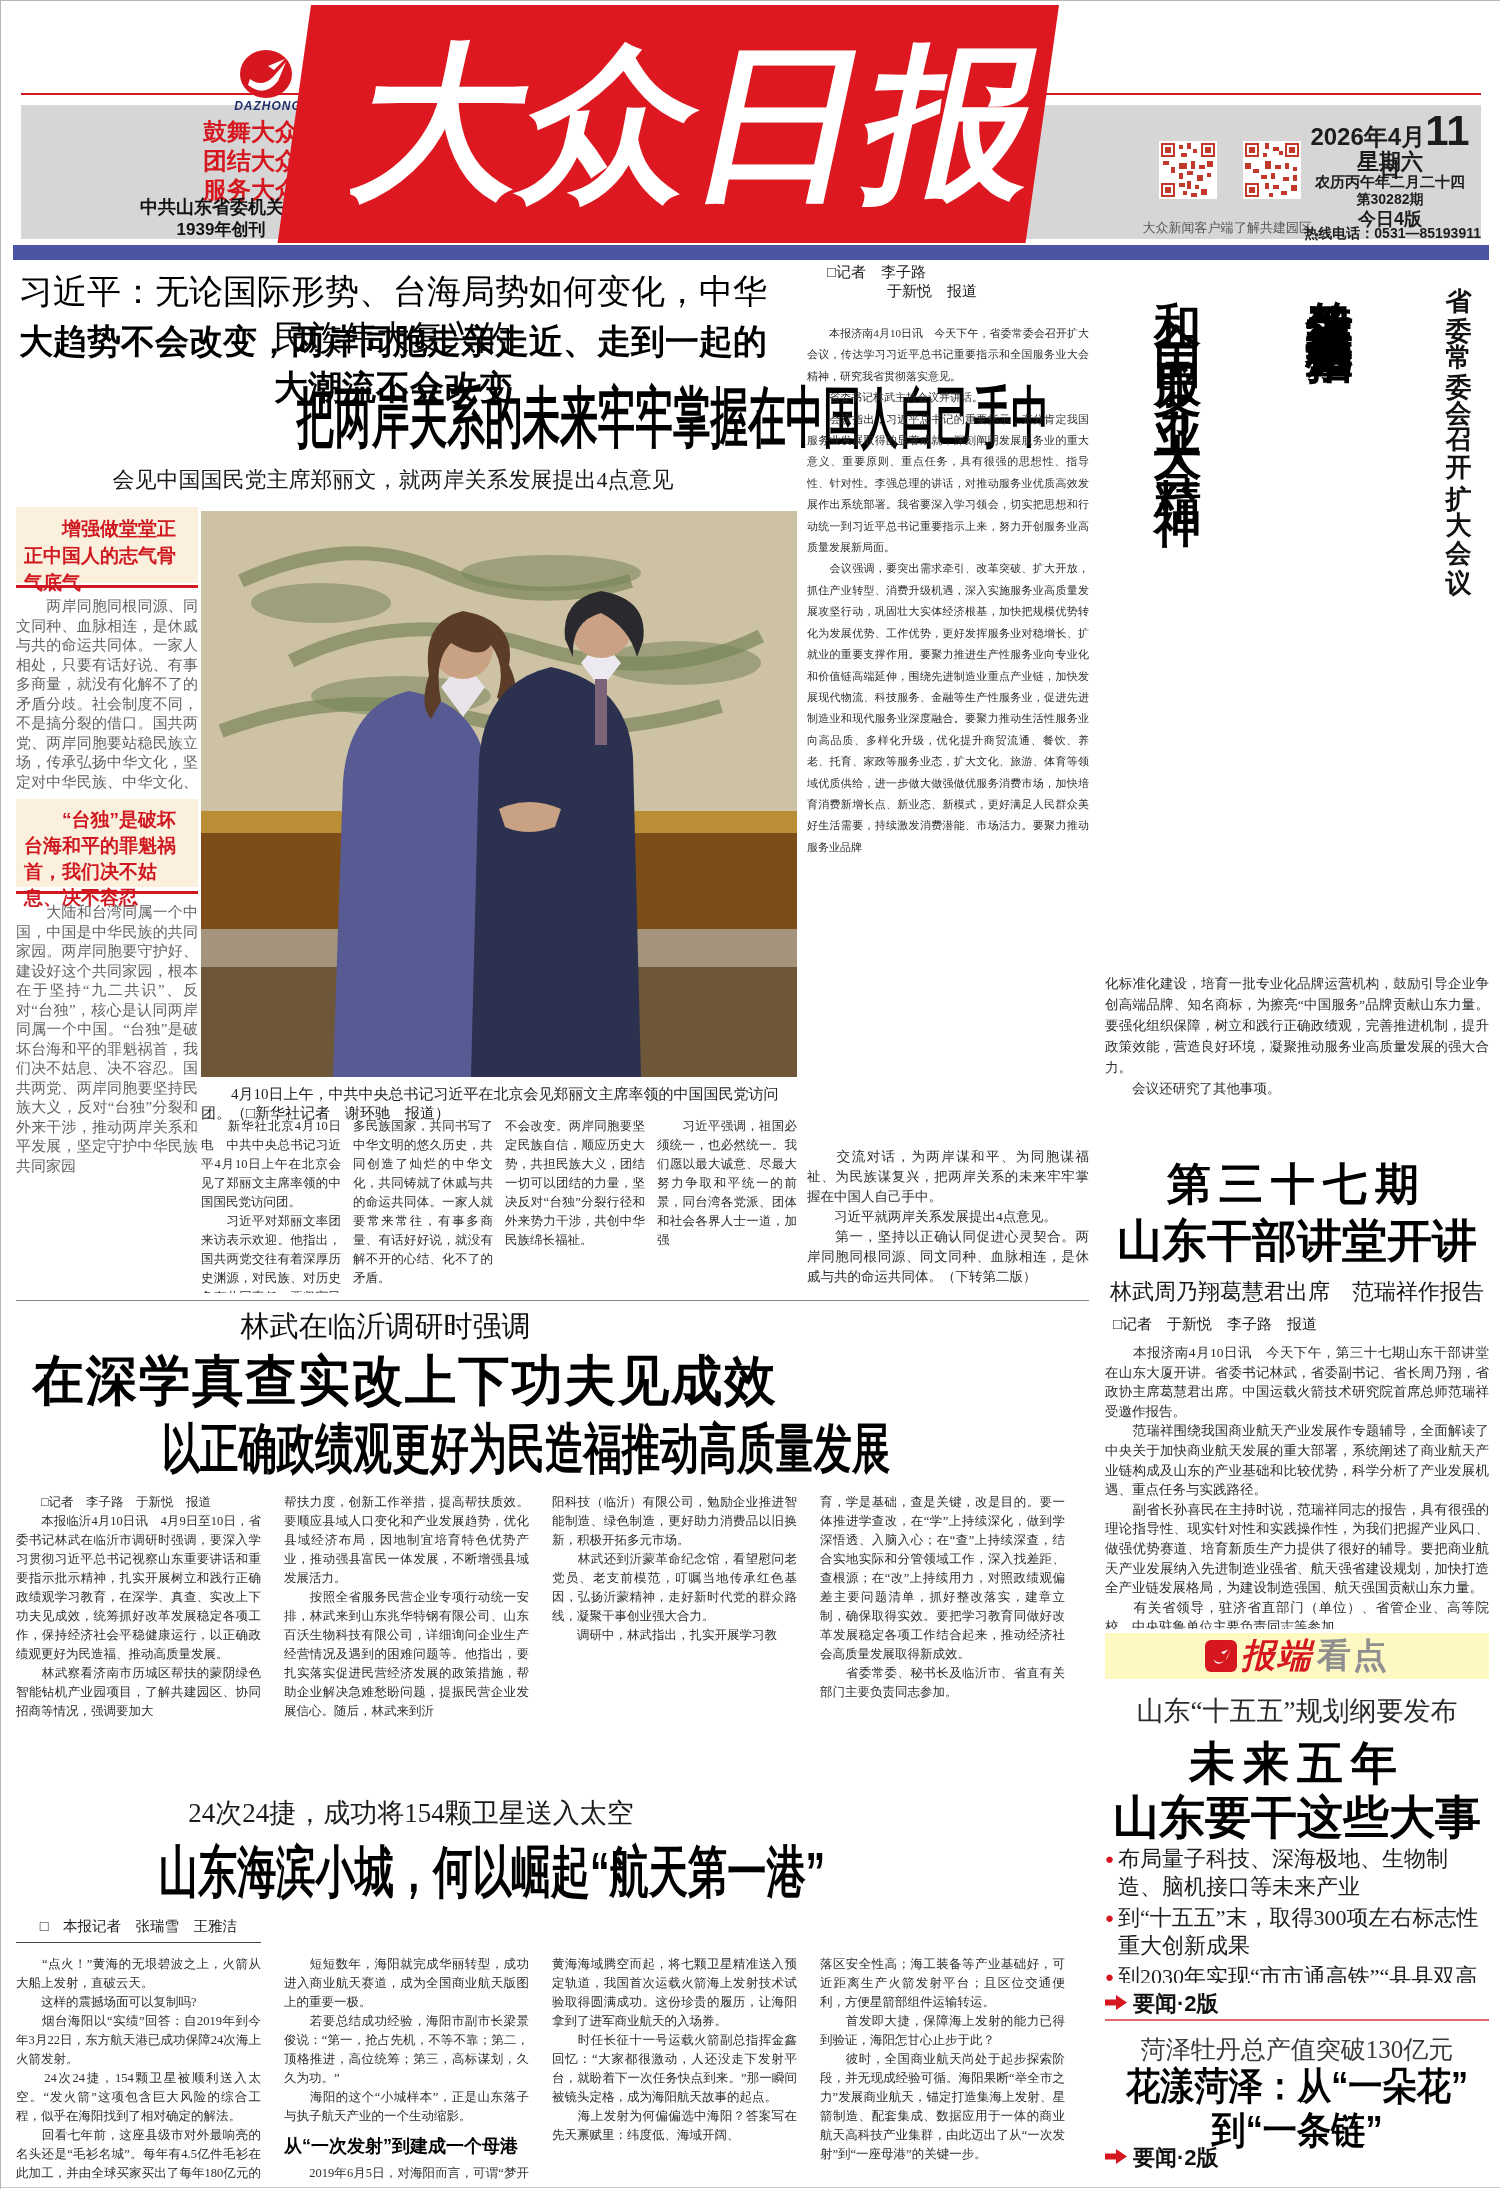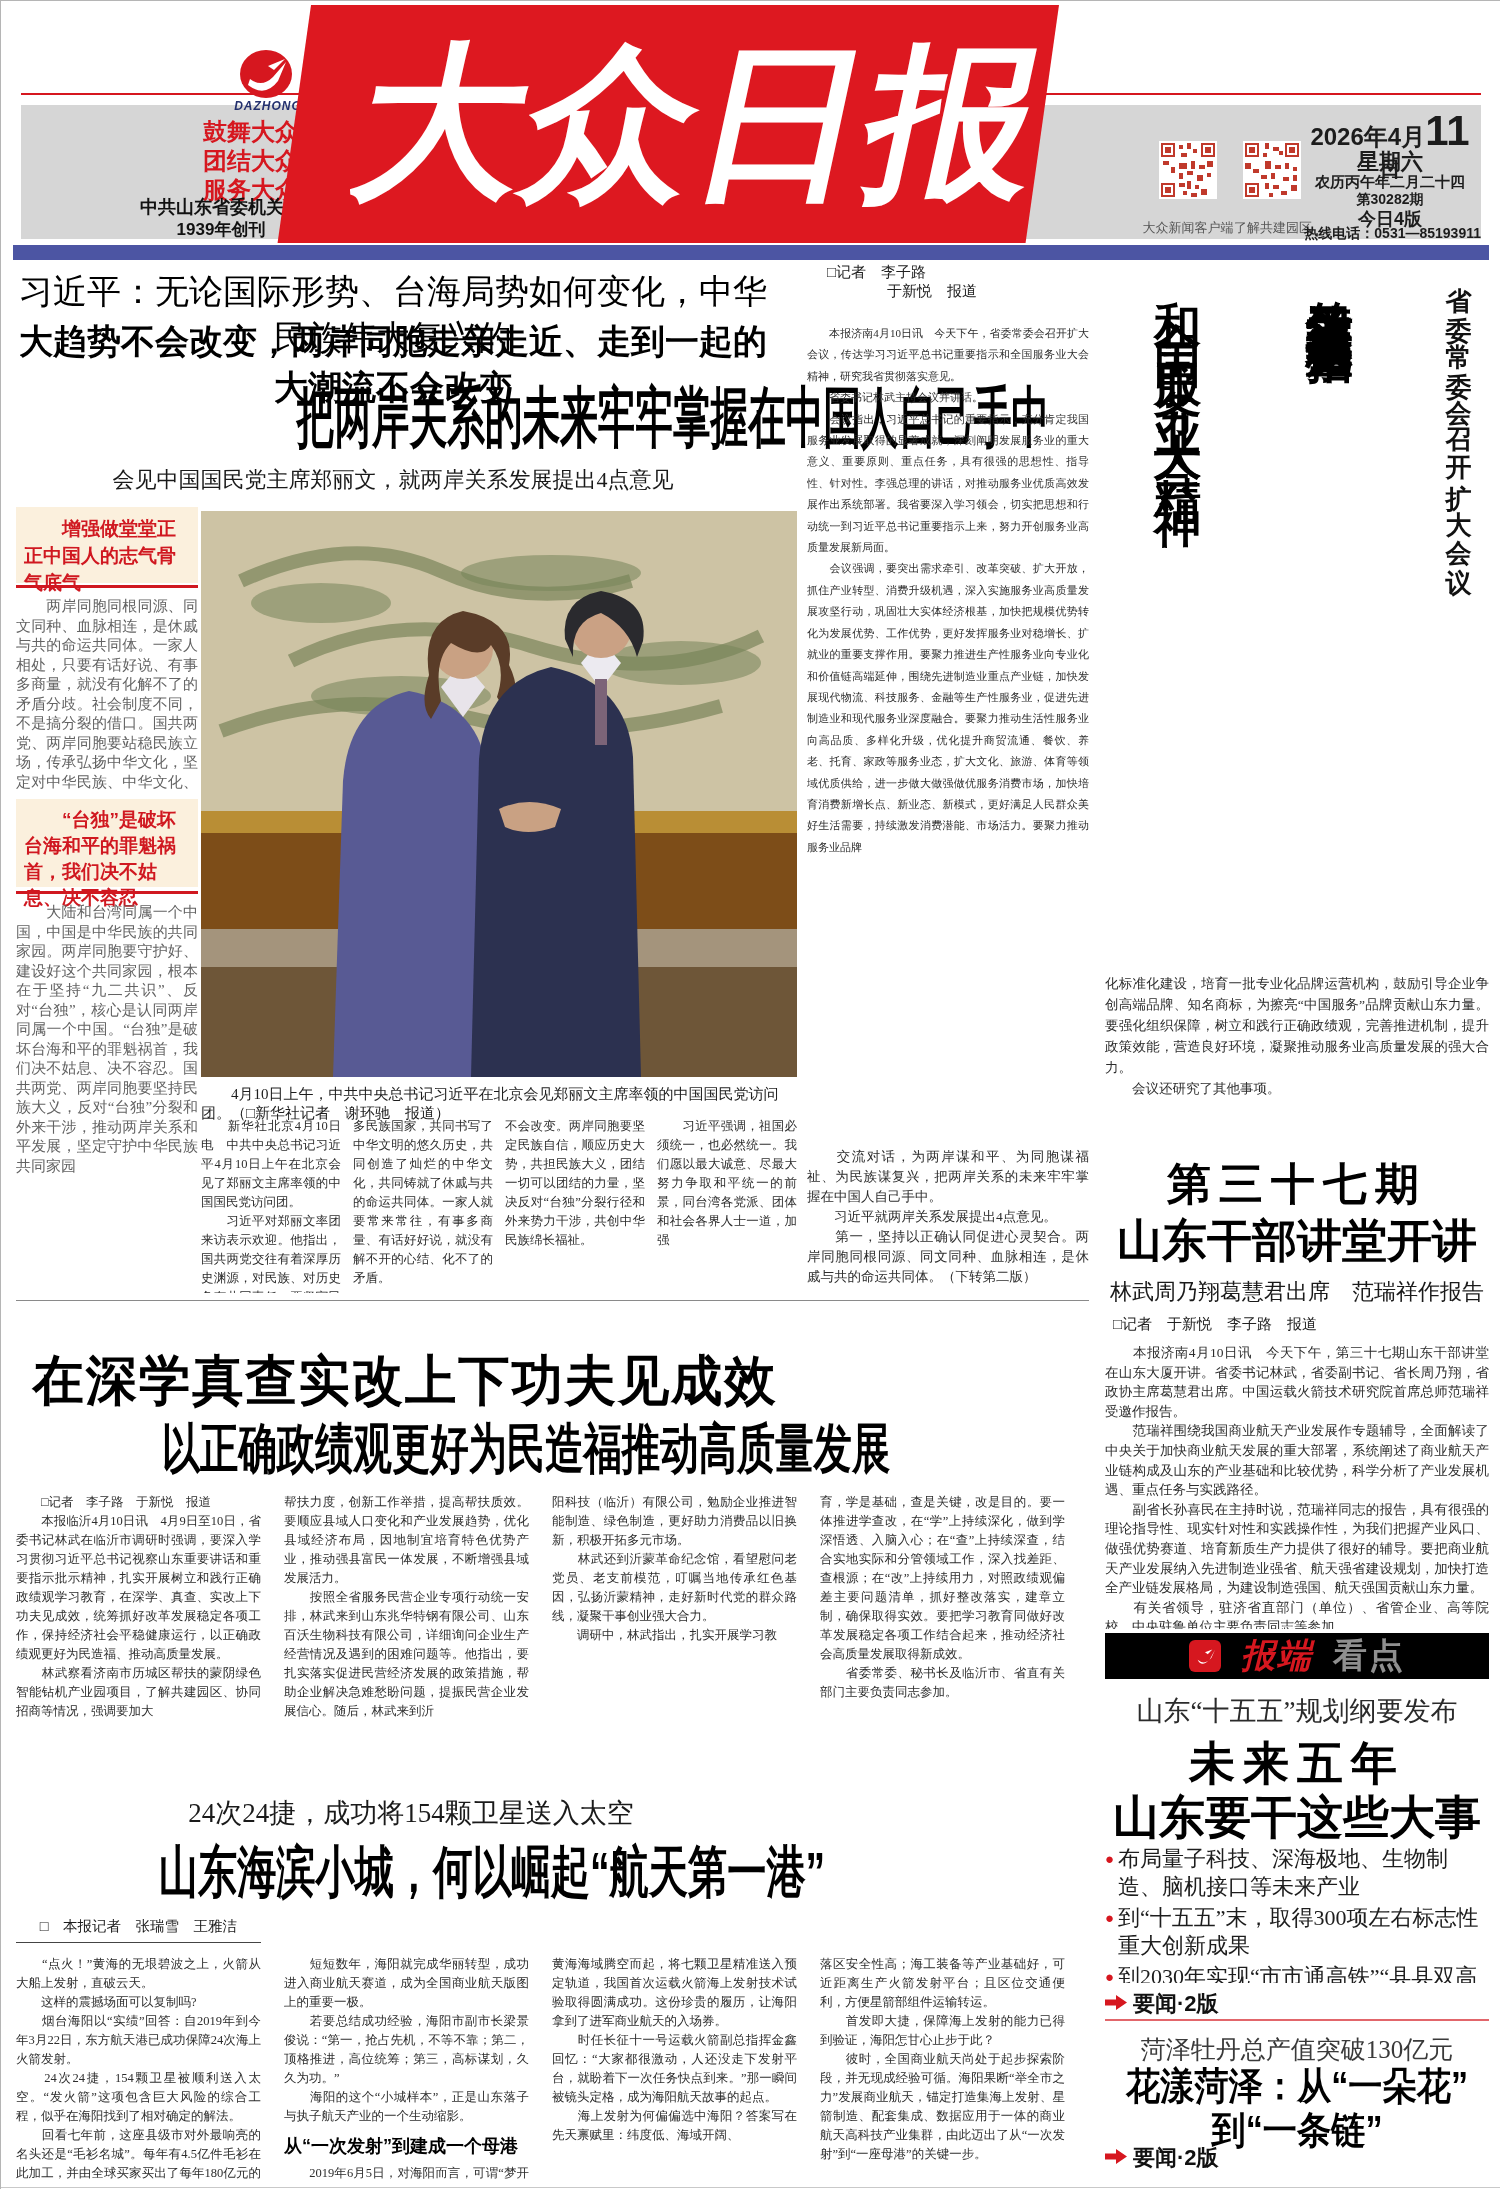--- a/index.html
+++ b/index.html
@@ -22,21 +22,21 @@
   .byline{font-size:15px;color:#222;}
   .bullet-row{display:flex;align-items:flex-start;margin-bottom:3px;}
   .bullet-row .dot{color:#d6171f;font-size:15px;line-height:28px;margin-right:4px;flex:0 0 auto;}
   .bullet-row .btxt{font-size:22px;line-height:28px;color:#1d1d1d;}
   .more-row{display:flex;justify-content:flex-start;align-items:center;gap:6px;}
   .more-label{font-weight:bold;font-size:22px;color:#111;font-family:"Liberation Sans",sans-serif;}
   .sidebar-box{background:#fbf0dd;}
   .sidebar-title{color:#d01820;font-weight:bold;font-size:19px;line-height:27px;text-indent:2em;
                  font-family:"Liberation Sans",sans-serif;padding:8px 8px 0 8px;}
   .sidebar-body{font-size:15px;line-height:19.5px;color:#636363;}
-  .banner{background:#000000;display:flex;align-items:center;justify-content:center;gap:20px;}
+  .banner{background:#fef9c3;display:flex;align-items:center;justify-content:center;gap:4px;}
   .banner .logo-sq{width:32px;height:32px;background:#d6171f;border-radius:6px;display:flex;align-items:center;justify-content:center;}
   .banner .brand{font-size:34px;font-weight:bold;font-style:italic;color:#d6171f;font-family:"Liberation Sans",sans-serif;letter-spacing:2px;}
   .banner .suffix{font-size:34px;font-weight:bold;color:#8f8f8f;font-family:"Liberation Sans",sans-serif;letter-spacing:2px;}
 </style>
 </head>
 <body>
 
 <div class="page">
 
   <div class="t" style="left:20px;top:92px;width:1460px;height:2px;background:#d6171f;"></div>
@@ -238,20 +238,21 @@
   <div class="t serif c" style="left:1104px;top:1154px;width:384px;font-size:44px;font-weight:bold;letter-spacing:8px;color:#000;">第三十七期</div>
   <div class="t serif c" style="left:1104px;top:1210px;width:384px;font-size:45px;font-weight:bold;color:#000;">山东干部讲堂开讲</div>
   <div class="t serif c" style="left:1104px;top:1276px;width:384px;font-size:22px;color:#1a1a1a;">林武周乃翔葛慧君出席　范瑞祥作报告</div>
   <div class="t byline" style="left:1112px;top:1314px;width:370px;">□记者　于新悦　李子路　报道</div>
   <div class="t j pre hide" style="left:1104px;top:1342px;width:384px;height:286px;font-size:13.5px;line-height:19.6px;color:#2d2d2d;">　　本报济南4月10日讯　今天下午，第三十七期山东干部讲堂在山东大厦开讲。省委书记林武，省委副书记、省长周乃翔，省政协主席葛慧君出席。中国运载火箭技术研究院首席总师范瑞祥受邀作报告。
 　　范瑞祥围绕我国商业航天产业发展作专题辅导，全面解读了中央关于加快商业航天发展的重大部署，系统阐述了商业航天产业链构成及山东的产业基础和比较优势，科学分析了产业发展机遇、重点任务与实践路径。
 　　副省长孙喜民在主持时说，范瑞祥同志的报告，具有很强的理论指导性、现实针对性和实践操作性，为我们把握产业风口、做强优势赛道、培育新质生产力提供了很好的辅导。要把商业航天产业发展纳入先进制造业强省、航天强省建设规划，加快打造全产业链发展格局，为建设制造强国、航天强国贡献山东力量。
 　　有关省领导，驻济省直部门（单位）、省管企业、高等院校、中央驻鲁单位主要负责同志等参加。</div>
 
   <div class="t gray-rule" style="left:15px;top:1299px;width:1073px;"></div>
+  <div class="t serif c" style="left:12px;top:1306px;width:745px;font-size:29px;color:#111;">林武在临沂调研时强调</div>
   <div class="t c" style="left:12px;top:1344px;width:745px;height:64px;">
     <span class="sq sans" style="font-size:54px;font-weight:bold;letter-spacing:2px;transform:scaleX(0.95);color:#000;">在深学真查实改上下功夫见成效</span>
   </div>
   <div class="t c" style="left:12px;top:1412px;width:745px;height:64px;">
     <span class="sq sans" style="font-size:54px;font-weight:bold;transform:scaleX(0.71);color:#000;">以正确政绩观更好为民造福推动高质量发展</span>
   </div>
   <div class="t body-col j pre hide" style="left:15px;top:1492px;width:245px;height:240px;">　　□记者　李子路　于新悦　报道
 　　本报临沂4月10日讯　4月9日至10日，省委书记林武在临沂市调研时强调，要深入学习贯彻习近平总书记视察山东重要讲话和重要指示批示精神，扎实开展树立和践行正确政绩观学习教育，在深学、真查、实改上下功夫见成效，统筹抓好改革发展稳定各项工作，保持经济社会平稳健康运行，以正确政绩观更好为民造福、推动高质量发展。
 　　林武察看济南市历城区帮扶的蒙阴绿色智能钻机产业园项目，了解共建园区、协同招商等情况，强调要加大</div>
   <div class="t body-col j pre hide" style="left:283px;top:1492px;width:245px;height:240px;">帮扶力度，创新工作举措，提高帮扶质效。要顺应县域人口变化和产业发展趋势，优化县域经济布局，因地制宜培育特色优势产业，推动强县富民一体发展，不断增强县域发展活力。

